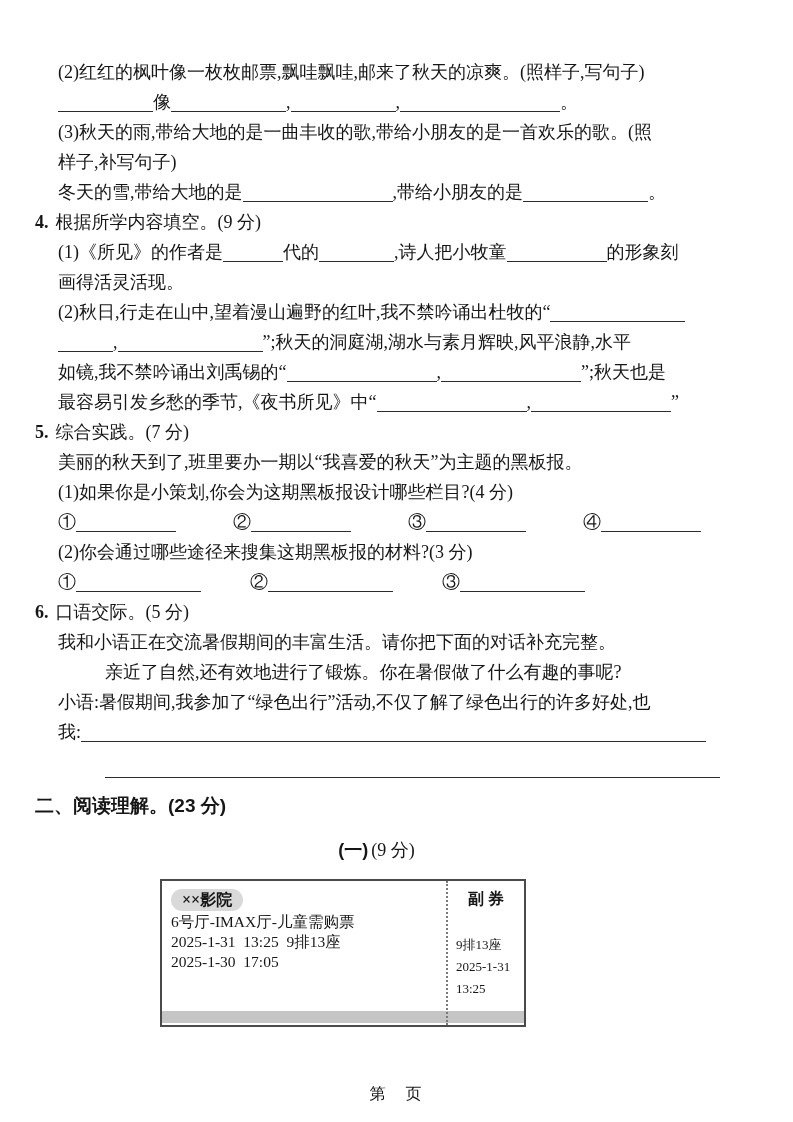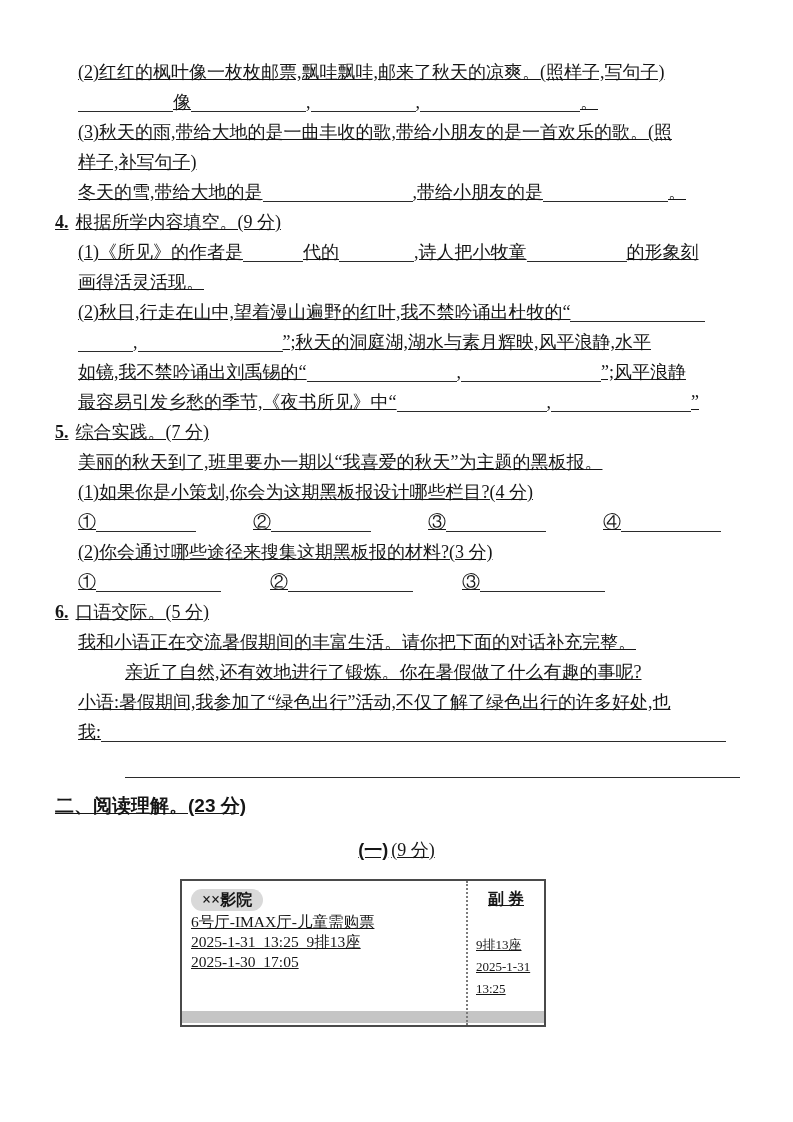--- a/index.html
+++ b/index.html
@@ -1,18 +1,18 @@
 <!DOCTYPE html>
 <html lang="zh" style="--badge_bg: #d9d9d9; --stripe_grey: #c5c5c5; --ticket_border: #4a4a4a; --ink: #161616;"><head>
 <meta charset="utf-8">
 <style>
   html,body{margin:0;padding:0;background:#ffffff;}
   .page{position:relative;width:793px;height:1122px;background:#fff;overflow:hidden;
         font-family:"Liberation Serif",serif;color:var(--ink,#161616);}
-  .content{padding:57px 0 0 55px;text-decoration:underline;}
+  .content{padding:57px 0 0 35px;}
   .line{height:30px;line-height:30px;font-size:18px;white-space:pre;}
   .indent{padding-left:23px;}
   .indent2{padding-left:70px;}
   .qhead .qnum{font-weight:bold;margin-right:7px;}
   .blank{display:inline-block;border-bottom:1.2px solid #2b2b2b;height:16px;vertical-align:-4px;}
   .gap{display:inline-block;height:2px;border:none;}
   .extra-line{margin-top:6px;}
   .sec-head{font-family:"Liberation Sans",sans-serif;font-weight:bold;font-size:19px;margin-top:8px;}
   .center{width:683px;text-align:center;margin-top:14px;}
   .part-label{font-weight:bold;font-family:"Liberation Sans",sans-serif;font-size:18px;}
@@ -47,21 +47,21 @@
 
     <div class="line indent">(3)秋天的雨,带给大地的是一曲丰收的歌,带给小朋友的是一首欢乐的歌。(照</div>
     <div class="line indent">样子,补写句子)</div>
     <div class="line indent"><span>冬天的雪,带给大地的是</span><span class="blank" style="width: 150px;"></span><span>,带给小朋友的是</span><span class="blank" style="width: 125px;"></span><span>。</span></div>
 
     <div class="line qhead"><span class="qnum">4.</span><span class="qtitle">根据所学内容填空。(9 分)</span></div>
     <div class="line indent"><span>(1)《所见》的作者是</span><span class="blank" style="width: 60px;"></span><span>代的</span><span class="blank" style="width: 75px;"></span><span>,诗人把小牧童</span><span class="blank" style="width: 100px;"></span><span>的形象刻</span></div>
     <div class="line indent">画得活灵活现。</div>
     <div class="line indent"><span>(2)秋日,行走在山中,望着漫山遍野的红叶,我不禁吟诵出杜牧的“</span><span class="blank" style="width: 135px;"></span></div>
     <div class="line indent"><span class="blank" style="width: 55px;"></span><span>,</span><span class="blank" style="width: 145px;"></span><span>”;秋天的洞庭湖,湖水与素月辉映,风平浪静,水平</span></div>
-    <div class="line indent"><span>如镜,我不禁吟诵出刘禹锡的“</span><span class="blank" style="width: 150px;"></span><span>,</span><span class="blank" style="width: 140px;"></span><span>”;风平浪静</span></div>
+    <div class="line indent"><span>如镜,我不禁吟诵出刘禹锡的“</span><span class="blank" style="width: 150px;"></span><span>,</span><span class="blank" style="width: 140px;"></span><span>”;秋天也是</span></div>
     <div class="line indent"><span>最容易引发乡愁的季节,《夜书所见》中“</span><span class="blank" style="width: 150px;"></span><span>,</span><span class="blank" style="width: 140px;"></span><span>”</span></div>
 
     <div class="line qhead"><span class="qnum">5.</span><span class="qtitle">综合实践。(7 分)</span></div>
     <div class="line indent">美丽的秋天到了,班里要办一期以“我喜爱的秋天”为主题的黑板报。</div>
     <div class="line indent">(1)如果你是小策划,你会为这期黑板报设计哪些栏目?(4 分)</div>
     <div class="line indent"><span>①</span><span class="blank" style="width: 100px;"></span><span class="gap" style="width: 57px;"></span><span>②</span><span class="blank" style="width: 100px;"></span><span class="gap" style="width: 57px;"></span><span>③</span><span class="blank" style="width: 100px;"></span><span class="gap" style="width: 57px;"></span><span>④</span><span class="blank" style="width: 100px;"></span></div>
     <div class="line indent">(2)你会通过哪些途径来搜集这期黑板报的材料?(3 分)</div>
     <div class="line indent"><span>①</span><span class="blank" style="width: 125px;"></span><span class="gap" style="width: 49px;"></span><span>②</span><span class="blank" style="width: 125px;"></span><span class="gap" style="width: 49px;"></span><span>③</span><span class="blank" style="width: 125px;"></span></div>
 
     <div class="line qhead"><span class="qnum">6.</span><span class="qtitle">口语交际。(5 分)</span></div>
@@ -86,13 +86,14 @@
         <div class="stub-title">副 券</div>
         <div class="stub-line">9排13座</div>
         <div class="stub-line">2025-1-31</div>
         <div class="stub-line">13:25</div>
       </div>
       <div class="ticket-stripe"></div>
     </div>
 
   </div>
 
+  <div class="footer">第　页</div>
 </div>
 
 </body></html>

